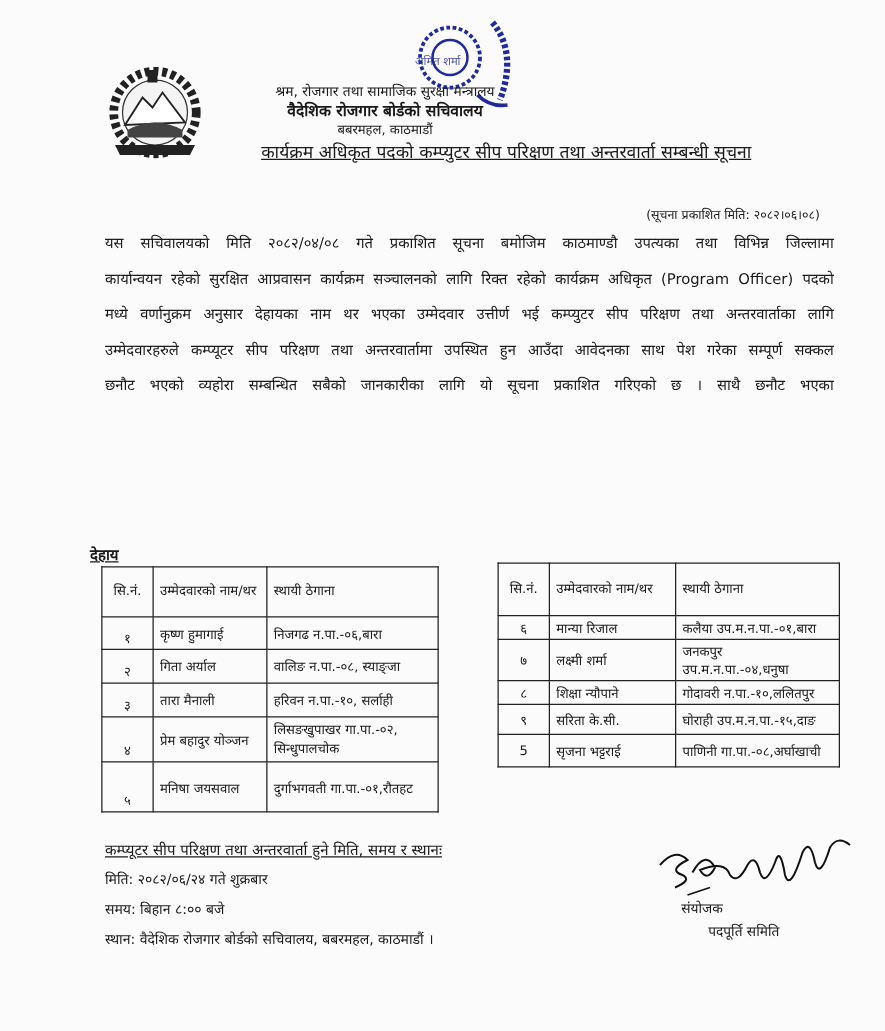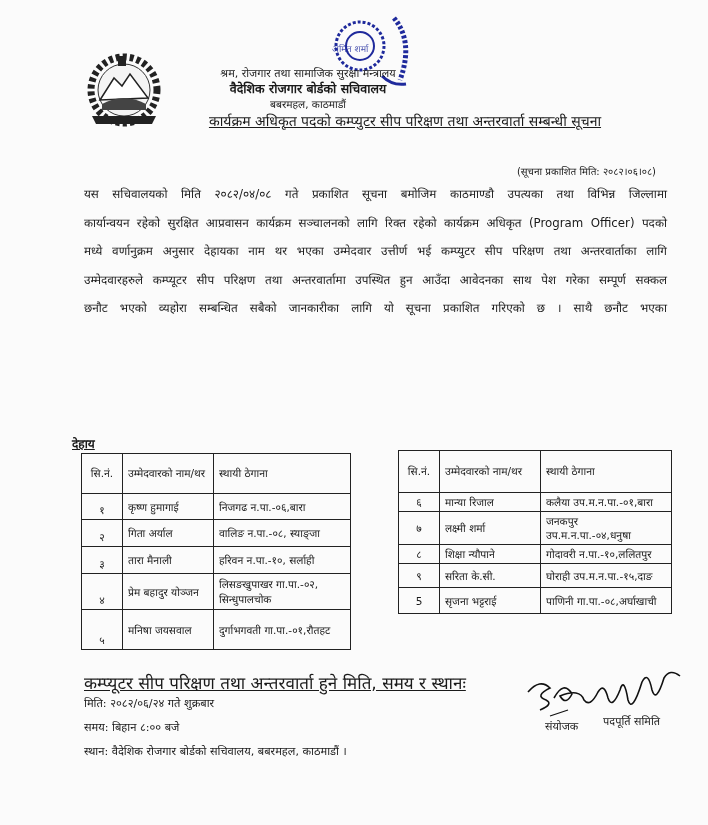--- a/index.html
+++ b/index.html
@@ -23,26 +23,26 @@
   .para span.j { text-align-last: justify; white-space: normal; }
   .dehaya { left: 72px; top: 435px; font-size: 12px; font-weight: bold; text-decoration: underline; }
   table { border-collapse: collapse; font-size: 10.5px; }
   td, th { border: 1.5px solid #222; font-weight: normal; padding: 2px 5px; text-align: left; vertical-align: middle; }
   th { line-height: 17px; }
   .t-left { left: 81px; top: 453px; width: 270px; }
   .t-right { left: 398px; top: 450px; width: 274px; }
   .t-left td, .t-left th { }
   .sn { width: 30px; text-align: center; }
   .t-left td.sn { vertical-align: bottom; text-align: center; }
-  .sched-head { left: 84px; top: 671px; font-size: 17px; text-decoration: underline; }
+  .sched-head { left: 84px; top: 671px; font-size: 12px; text-decoration: underline; }
   .sched { left: 84px; font-size: 11.2px; }
   .s1 { top: 695px; } .s2 { top: 719px; } .s3 { top: 743px; }
   .sig { left: 520px; top: 670px; width: 170px; height: 50px; }
   .sig-role { left: 545px; top: 718px; width: 100px; text-align: left; font-size: 11px; }
-  .sig-committee { left: 530px; top: 713px; width: 130px; text-align: right; font-size: 11px; }
+  .sig-committee { left: 530px; top: 737px; width: 130px; text-align: center; font-size: 11px; }
 </style>
 </head>
 <body>
 
 <svg class="abs emblem" viewBox="0 0 92 78">
   <circle cx="46" cy="38" r="33" fill="none" stroke="#222" stroke-width="7" stroke-dasharray="4 3"></circle>
   <circle cx="46" cy="38" r="26" fill="#f4f4f4" stroke="#333" stroke-width="1"></circle>
   <path d="M22 48 L36 26 L44 34 L52 22 L70 46 Z" fill="#fff" stroke="#222" stroke-width="1.5"></path>
   <path d="M24 52 Q46 40 68 52 L68 58 L24 58 Z" fill="#444"></path>
   <rect x="40" y="4" width="8" height="10" fill="#222"></rect>

